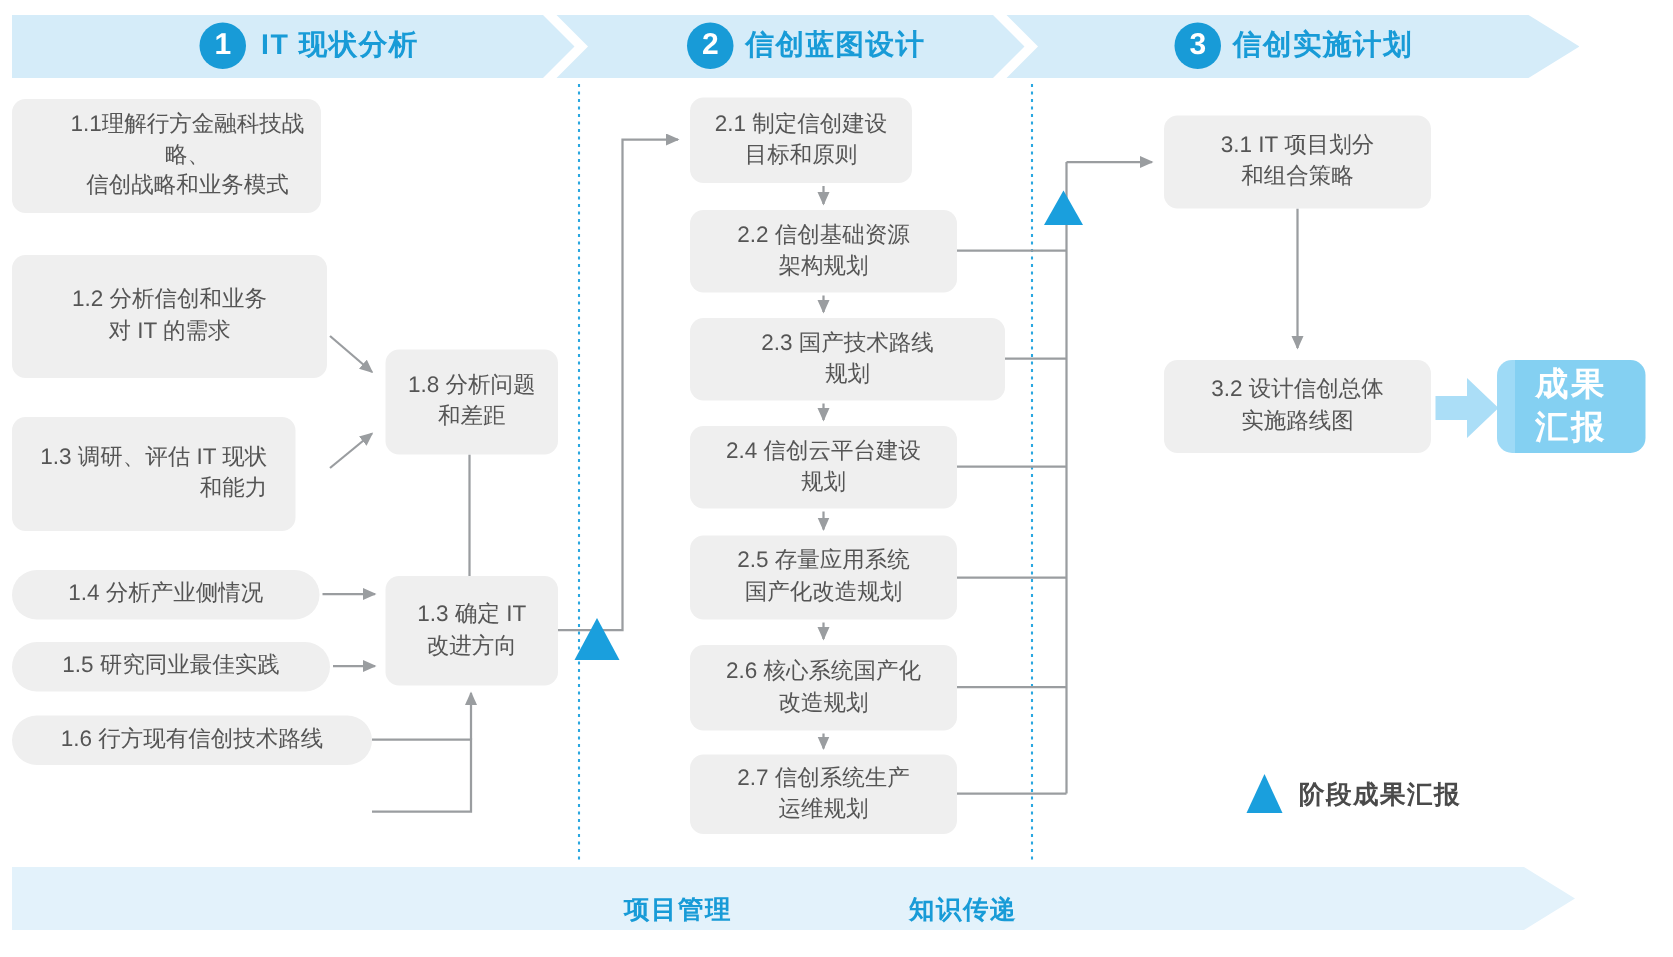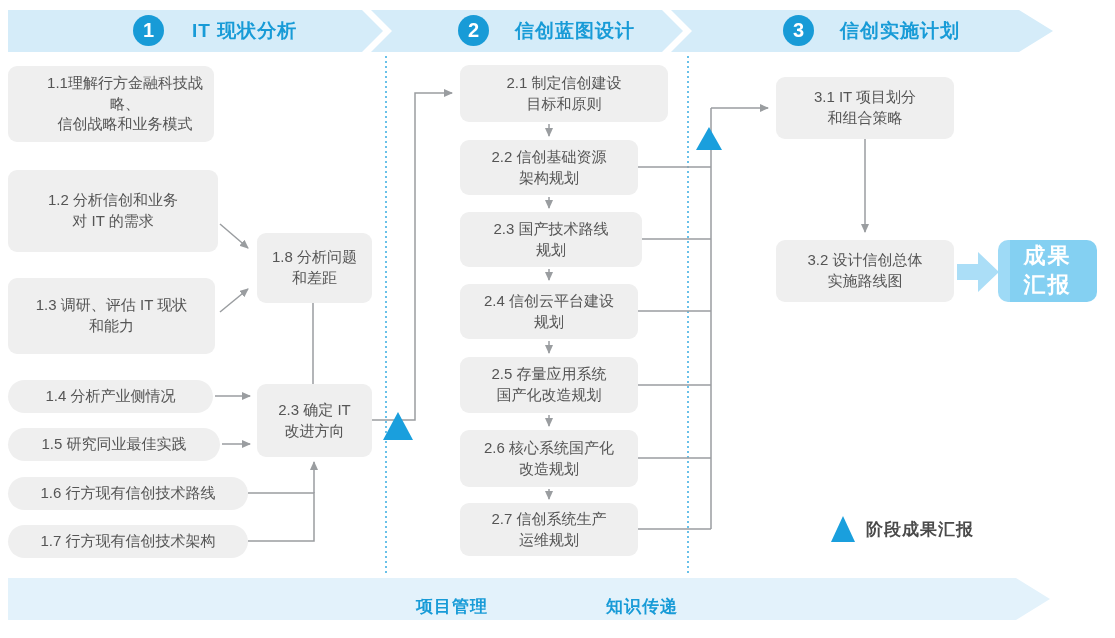--- a/index.html
+++ b/index.html
@@ -19,21 +19,21 @@
     clip-path:polygon(0 0,9px 0,100% 50%,9px 100%,0 100%,calc(100% - 9px) 50%);
   }
   
   .ph-circle{
     position:absolute;top:15px;width:31px;height:31px;border-radius:50%;
     background:#189bd7;color:#ffffff;font-weight:bold;font-size:20px;
     text-align:center;line-height:31px;
   }
   .ph-label{
     position:absolute;top:10px;height:42px;line-height:42px;
-    color:#189bd7;font-weight:bold;font-size:19px;letter-spacing:1px;white-space:nowrap;margin-left:18px;
+    color:#189bd7;font-weight:bold;font-size:19px;letter-spacing:1px;white-space:nowrap;
   }
   
   .box{
     position:absolute;background:#efefef;border-radius:9px;color:#555555;
     font-size:15px;line-height:1.38;text-align:center;
     display:flex;align-items:center;justify-content:center;
     white-space:pre-line;padding:0 2px;box-sizing:border-box;
   }
   .pill{border-radius:17px;white-space:nowrap;}
   
@@ -115,36 +115,35 @@
     <polygon points="696,150 722,150 709,127" fill="#1a9fdd"></polygon>
     <polygon points="831,542 855,542 843,516" fill="#1a9fdd"></polygon>
 
     <polygon points="957,264 978,264 978,252 999,272 978,292 978,280 957,280" fill="#abdef7"></polygon>
   </svg>
 
   <div class="box" style="left:8px;top:66px;width:206px;height:76px;padding-left:30px;">1.1理解行方金融科技战略、
 信创战略和业务模式</div>
   <div class="box" style="left:8px;top:170px;width:210px;height:82px;">1.2 分析信创和业务
 对 IT 的需求</div>
-  <div class="box" style="left:8px;top:278px;width:207px;height:76px;">1.3 调研、评估 IT 现状
+  <div class="box" style="left:8px;top:278px;width:189px;height:76px;text-align:right;">1.3 调研、评估 IT 现状
 和能力</div>
   <div class="box pill" style="left:8px;top:380px;width:205px;height:33px;">1.4 分析产业侧情况</div>
   <div class="box pill" style="left:8px;top:428px;width:212px;height:33px;">1.5 研究同业最佳实践</div>
   <div class="box pill" style="left:8px;top:477px;width:240px;height:33px;">1.6 行方现有信创技术路线</div>
-  <div class="box pill" style="left:8px;top:525px;width:240px;height:33px;">1.7 行方现有信创技术架构</div>
   <div class="box" style="left:257px;top:233px;width:115px;height:70px;">1.8 分析问题
 和差距</div>
-  <div class="box" style="left:257px;top:384px;width:115px;height:73px;">2.3 确定 IT
+  <div class="box" style="left:257px;top:384px;width:115px;height:73px;">1.3 确定 IT
 改进方向</div>
 
-  <div class="box" style="left:460px;top:65px;width:208px;height:57px;text-align:center;">2.1 制定信创建设
+  <div class="box" style="left:460px;top:65px;width:148px;height:57px;text-align:center;">2.1 制定信创建设
 目标和原则</div>
   <div class="box" style="left:460px;top:140px;width:178px;height:55px;">2.2 信创基础资源
 架构规划</div>
-  <div class="box" style="left:460px;top:212px;width:182px;height:55px;">2.3 国产技术路线
+  <div class="box" style="left:460px;top:212px;width:210px;height:55px;">2.3 国产技术路线
 规划</div>
   <div class="box" style="left:460px;top:284px;width:178px;height:55px;">2.4 信创云平台建设
 规划</div>
   <div class="box" style="left:460px;top:357px;width:178px;height:56px;">2.5 存量应用系统
 国产化改造规划</div>
   <div class="box" style="left:460px;top:430px;width:178px;height:57px;">2.6 核心系统国产化
 改造规划</div>
   <div class="box" style="left:460px;top:503px;width:178px;height:53px;">2.7 信创系统生产
 运维规划</div>
 

